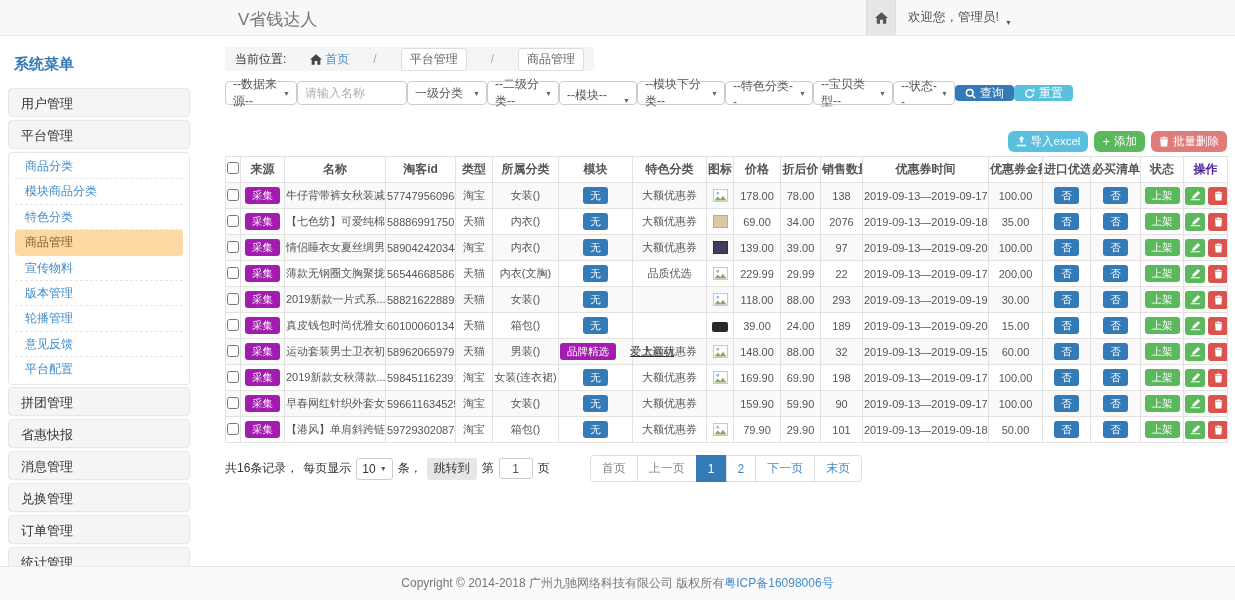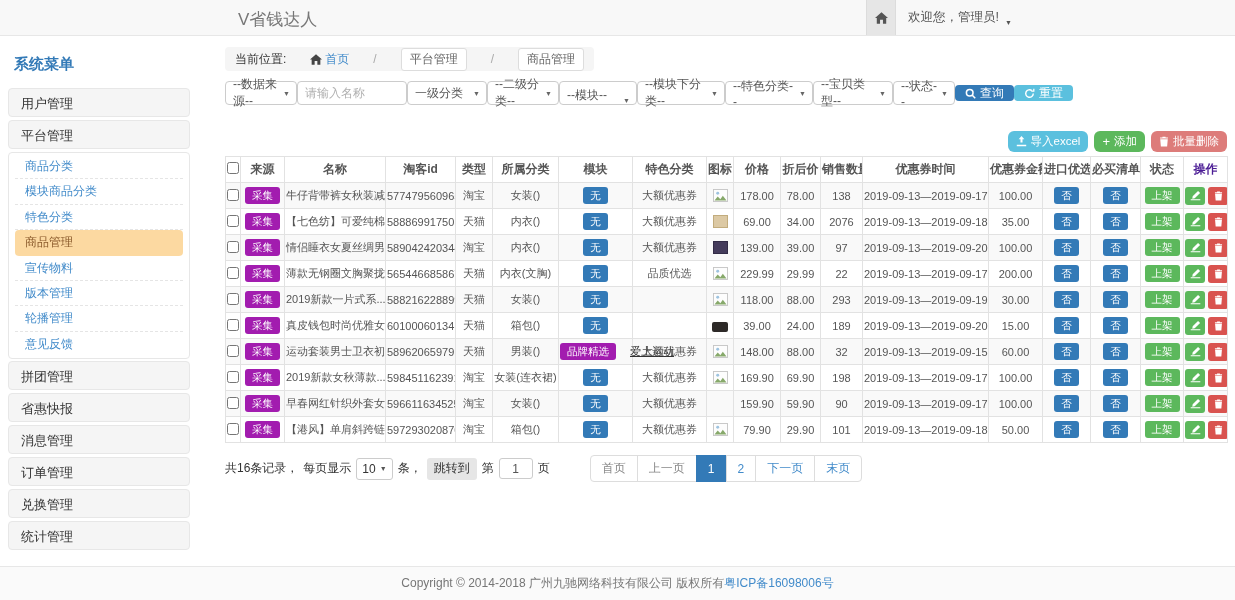--- a/index.html
+++ b/index.html
@@ -104,26 +104,27 @@
       <div class="side-item">平台管理</div>
       <div class="side-subpanel">
         <div class="side-subitem">商品分类</div>
         <div class="side-subitem">模块商品分类</div>
         <div class="side-subitem">特色分类</div>
         <div class="side-subitem active">商品管理</div>
         <div class="side-subitem">宣传物料</div>
         <div class="side-subitem">版本管理</div>
         <div class="side-subitem">轮播管理</div>
         <div class="side-subitem">意见反馈</div>
+        <div class="side-subitem">平台配置</div>
       </div>
       <div class="side-item">拼团管理</div>
       <div class="side-item">省惠快报</div>
       <div class="side-item">消息管理</div>
+      <div class="side-item">兑换管理</div>
       <div class="side-item">订单管理</div>
-      <div class="side-item">兑换管理</div>
       <div class="side-item">统计管理</div>
     </div>
 </div>
 
 <div class="main">
 
   <div class="breadcrumb">
     <span class="bc-prefix">当前位置:</span>
     <span class="bc-home">
       <svg class="hico" width="12" height="11" viewBox="0 0 16 14" fill="currentColor">

